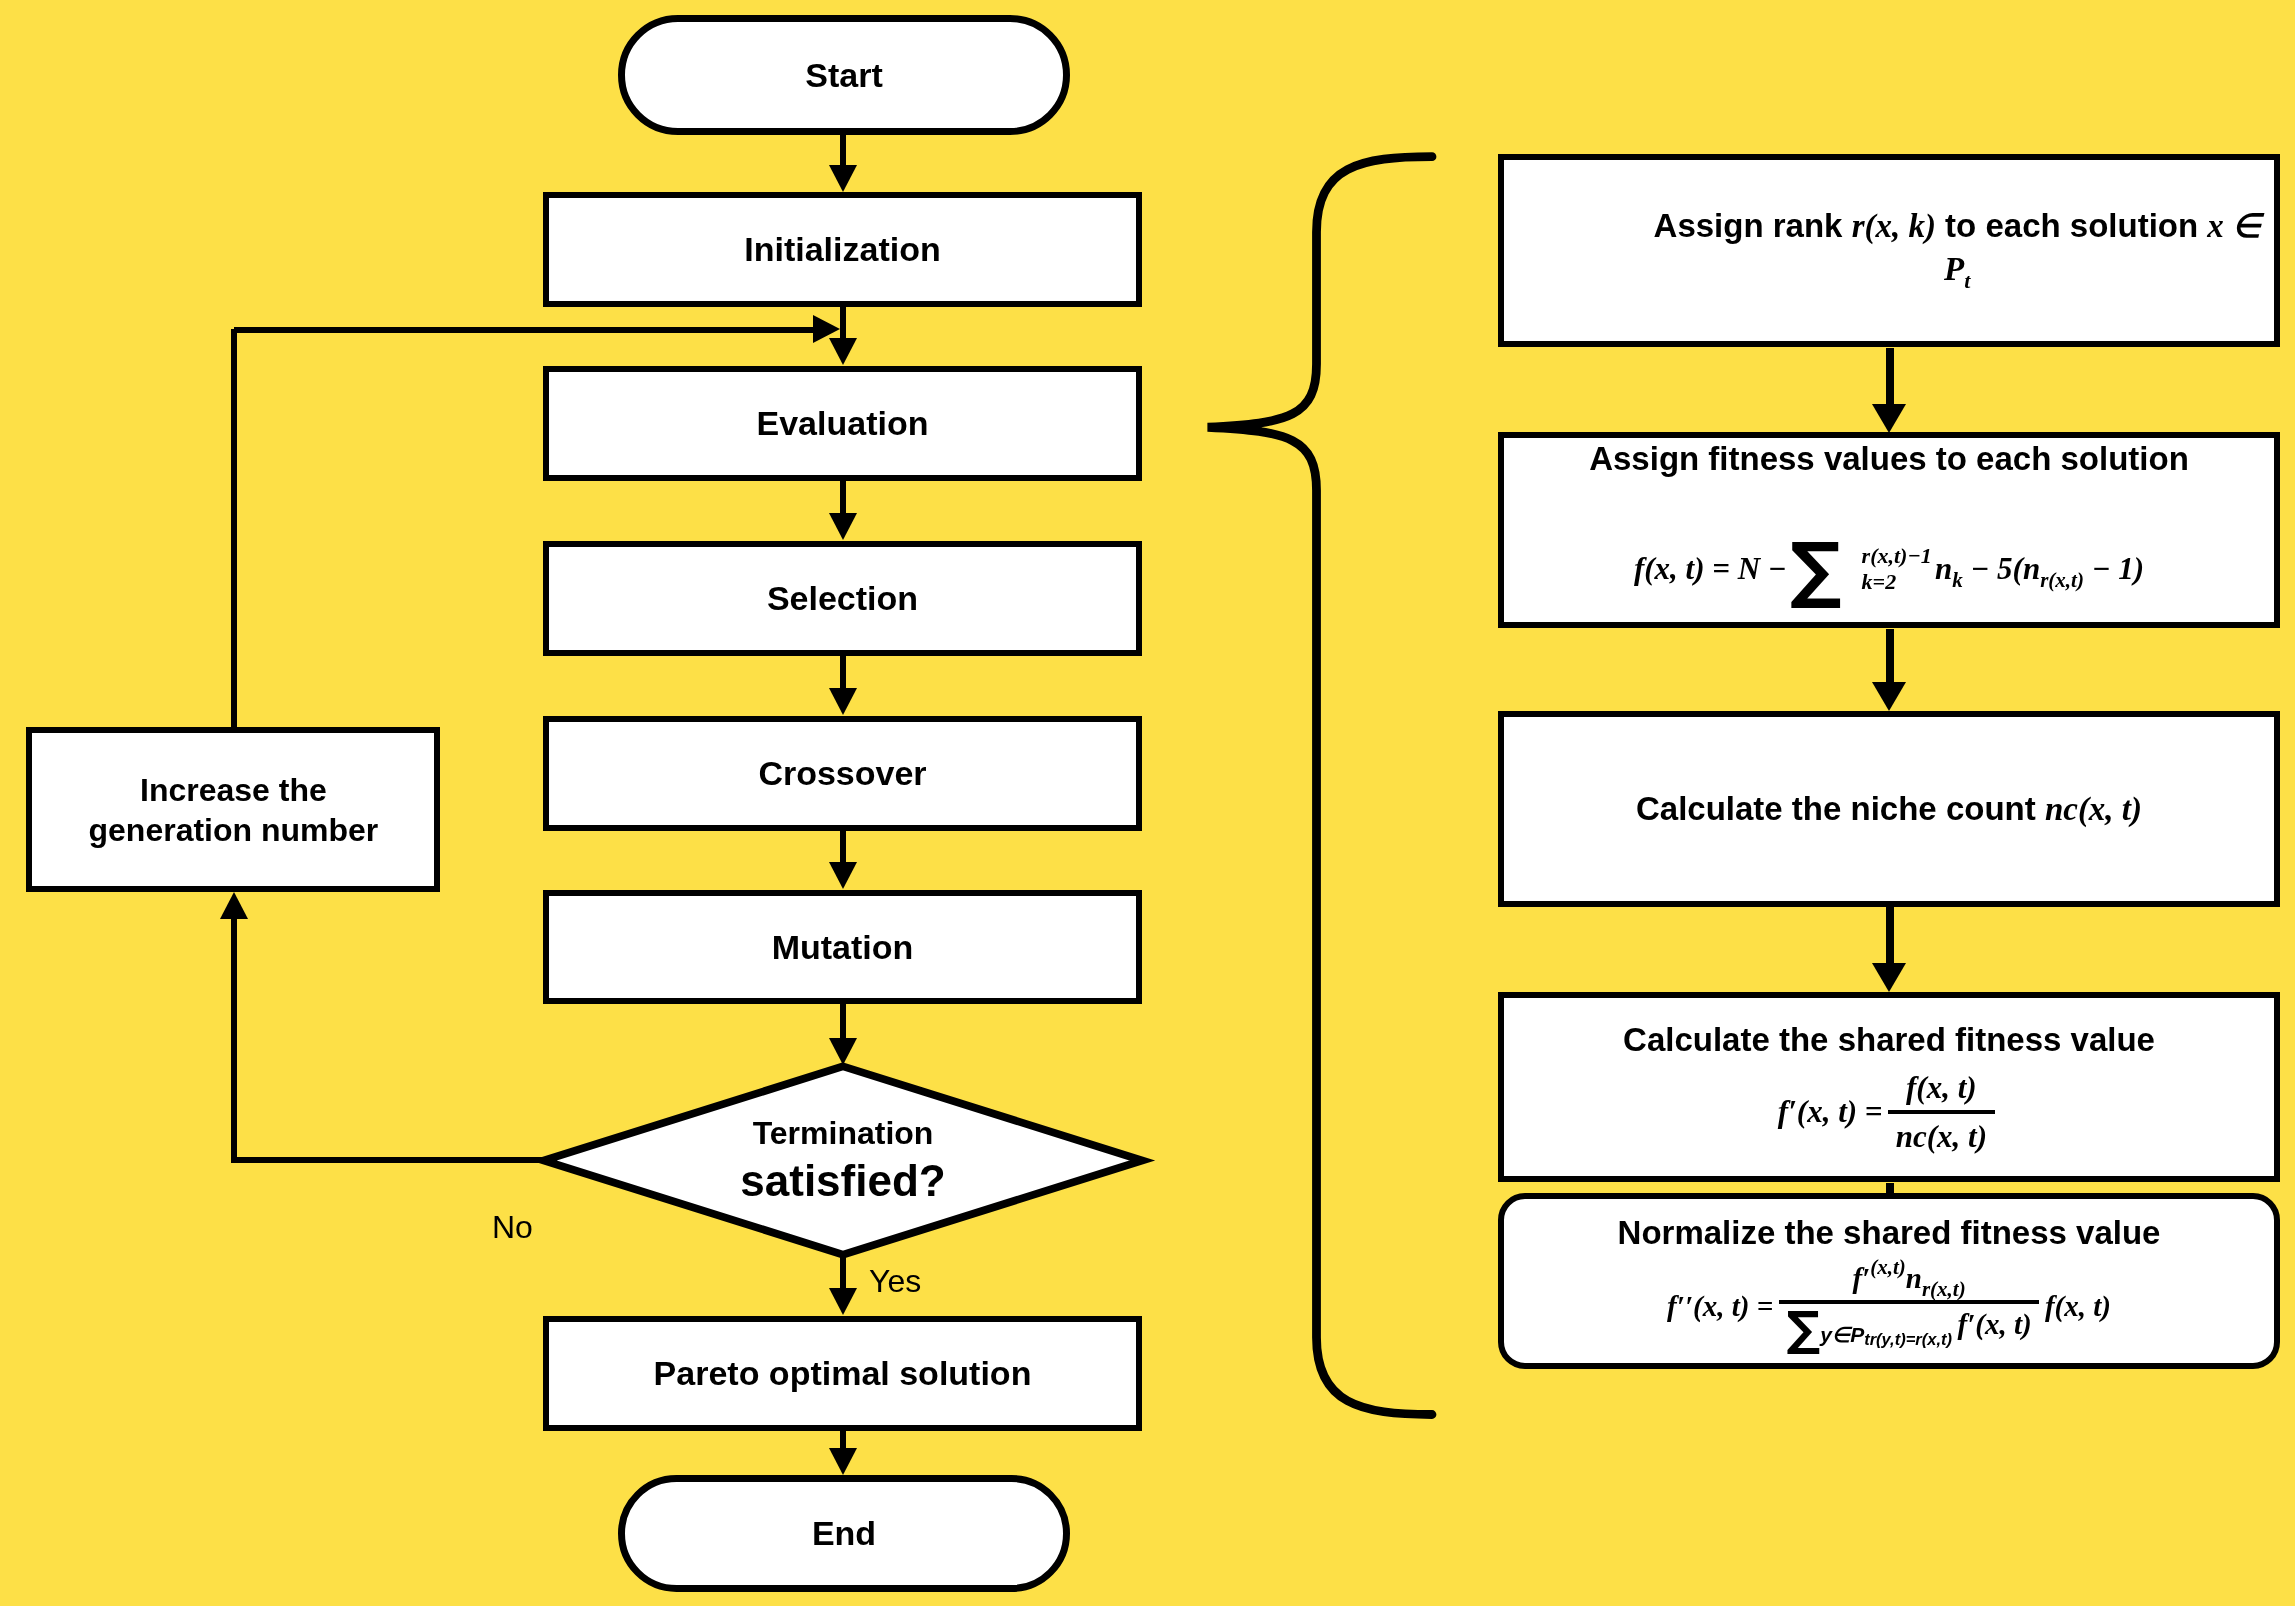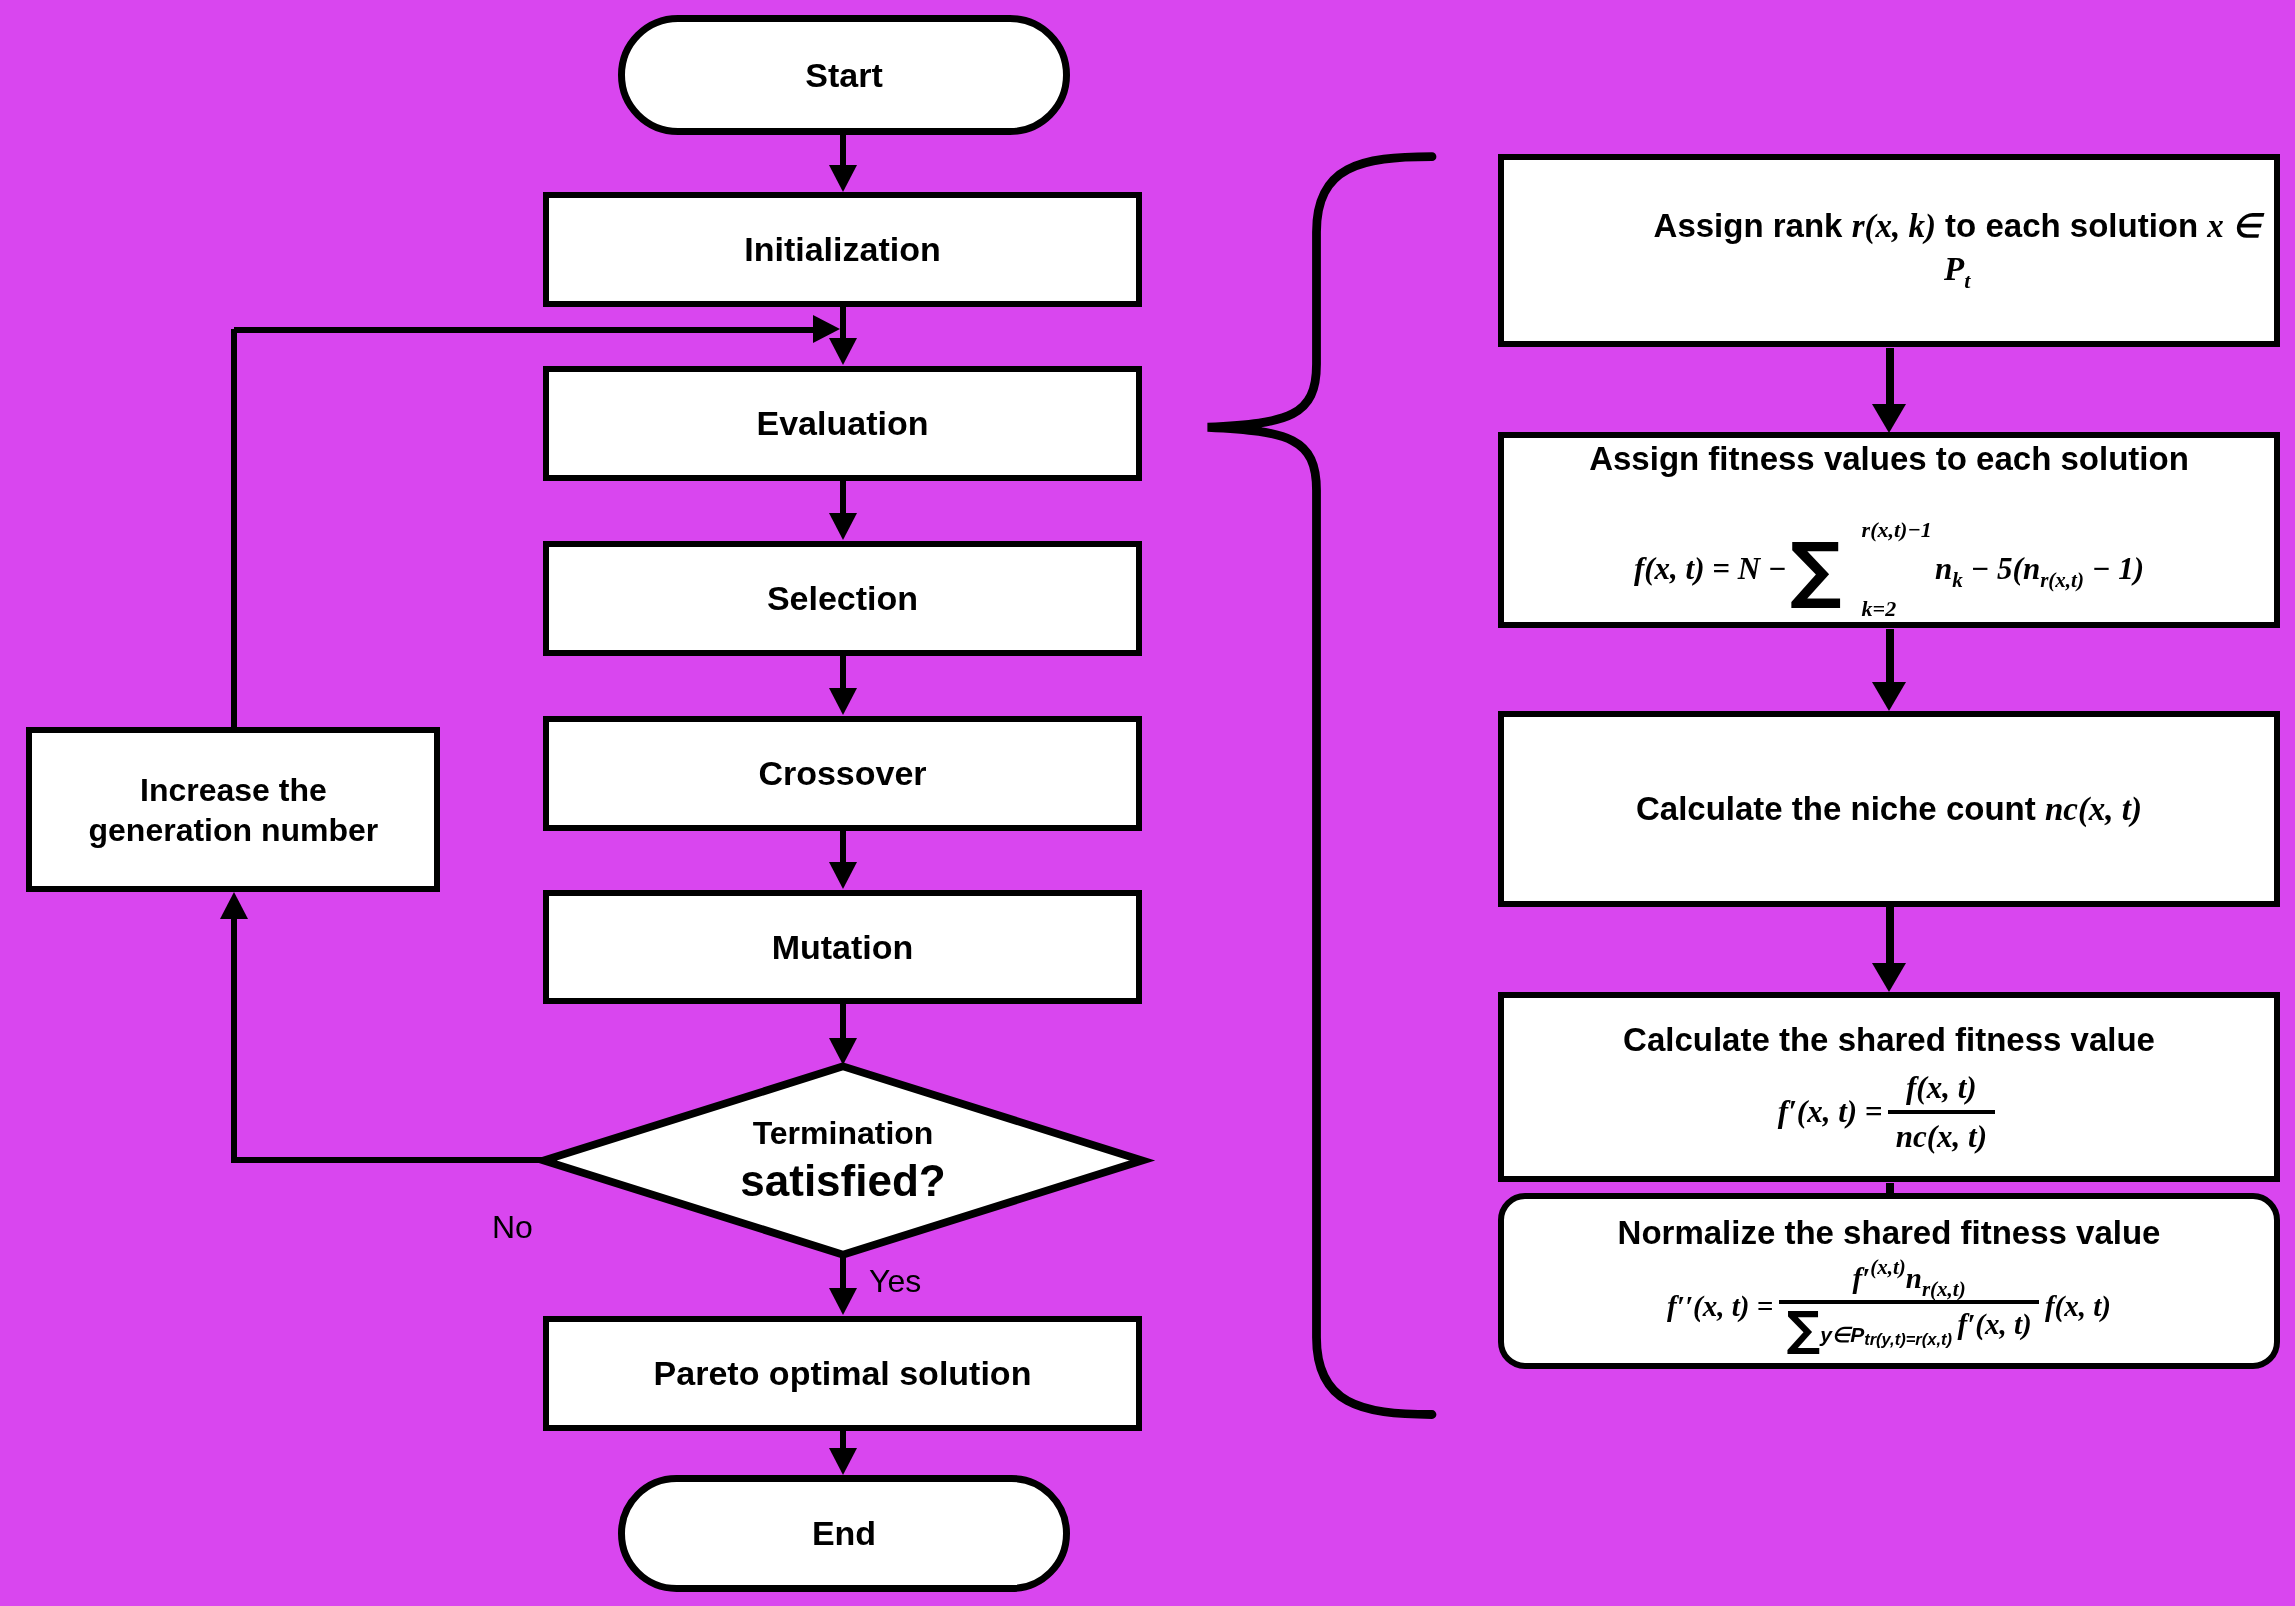--- a/index.html
+++ b/index.html
@@ -1,17 +1,17 @@
 <!DOCTYPE html>
 <html style="font-size:8.8px"><head>
 <meta charset="utf-8">
 <style>
   html,body{margin:0;padding:0;background:#ffffff;}
   #canvas{
-    position:relative; width:2295px; height:1606px; background:#d946ef;
+    position:relative; width:2295px; height:1606px; background:#fde047;
     font-family:"Liberation Sans", sans-serif; color:#000;
     overflow:hidden;
   }
   
   .box{
     position:absolute; background:#fff; border:6.6px solid #000;
     display:flex; align-items:center; justify-content:center;
     text-align:center; font-weight:bold; box-sizing:border-box;
   }
   .stadium{ border-radius:72px; border-width:7.7px; }
@@ -31,21 +31,21 @@
     text-align:center; padding:5.5px 13.2px;
   }
   .rtitle{ font-size:33px; font-weight:bold; line-height:1.3; }
   
   .m{ font-family:"Liberation Serif", serif; font-style:italic; font-weight:bold; }
   .formula{ font-size:31px; display:flex; align-items:center; justify-content:center; margin-top:7.7px; }
   .formula sub{ font-size:21px; font-style:italic; vertical-align:-7.7px; line-height:0; }
   .formula sup{ font-size:21px; font-style:italic; vertical-align:14.3px; line-height:0; }
   .sum{ display:inline-flex; align-items:center; margin:0 3.3px; }
   .sig{ font-family:"DejaVu Sans", sans-serif; font-style:normal; font-weight:bold; font-size:72px; line-height:0.85; }
-  .lim{ display:flex; flex-direction:column; justify-content:space-between; height:105px; margin-left:20px; text-align:left; }
+  .lim{ display:flex; flex-direction:column; justify-content:center; height:105px; margin-left:20px; text-align:left; }
   .lim .top, .lim .bot{ font-size:22px; }
   .frac{ display:inline-flex; flex-direction:column; align-items:center; margin:0 5.5px; vertical-align:middle; }
   .frac .num{ padding:0 7.7px 4.4px 7.7px; }
   .frac .den{ border-top:4.4px solid #000; padding:4.4px 7.7px 0 7.7px; display:flex; align-items:flex-start; }
   .dsig{ font-family:"DejaVu Sans", sans-serif; font-style:normal; font-weight:bold; font-size:47px; line-height:0.9; }
   .ssub{ font-size:21px; font-style:italic; font-weight:bold; position:relative; top:15.4px; }
   .sssub{ font-size:16.5px; font-style:italic; font-weight:bold; position:relative; top:22px; }
   svg{ position:absolute; overflow:visible; }
 </style>
 </head>

